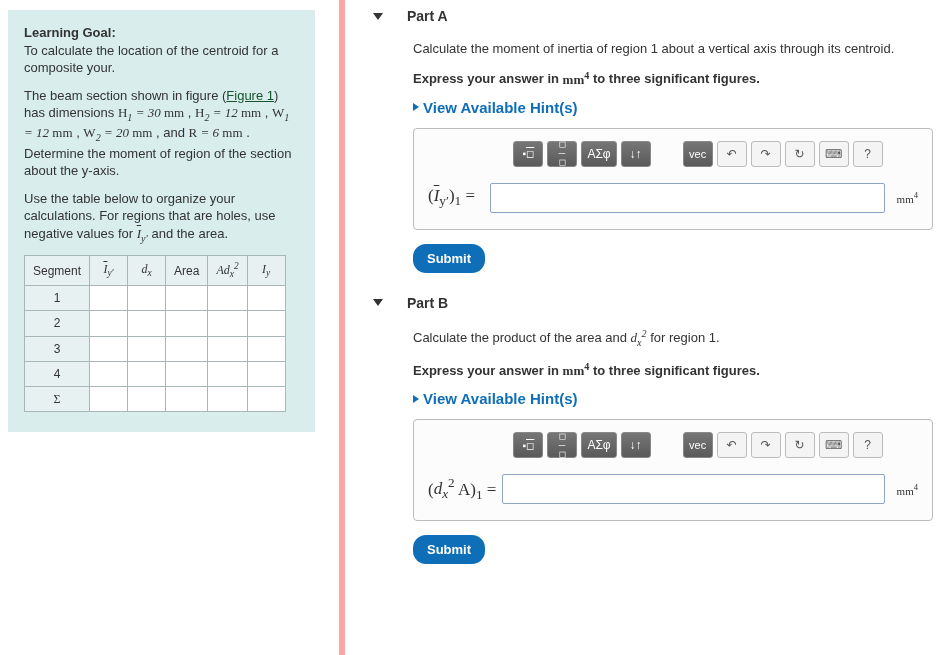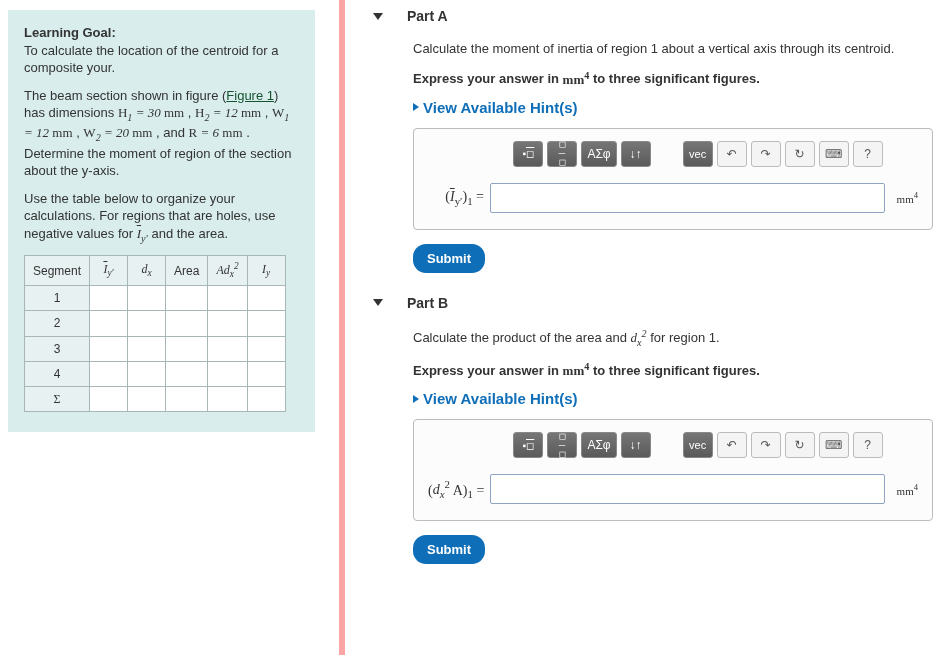--- a/index.html
+++ b/index.html
@@ -130,25 +130,24 @@
   }
   .tbtn.vec { background: linear-gradient(#767676,#5a5a5a); font-size:11px; padding: 8px 4px; margin-left: 28px;}
 
   .answer-row {
     display: flex;
     align-items: center;
     gap: 6px;
   }
   .lhs {
     font-family: Georgia, 'Times New Roman', serif;
-    font-size: 14px;
+    font-size: 17px;
     color: #333;
     white-space: nowrap;
     min-width: 56px;
-    text-align: right;
   }
   .lhs .ov { text-decoration: overline; font-style: italic; }
   .ans-input {
     flex: 1;
     height: 30px;
     border: 1px solid #8fa4c2;
     border-radius: 2px;
     padding: 2px 6px;
     font-size: 14px;
   }

